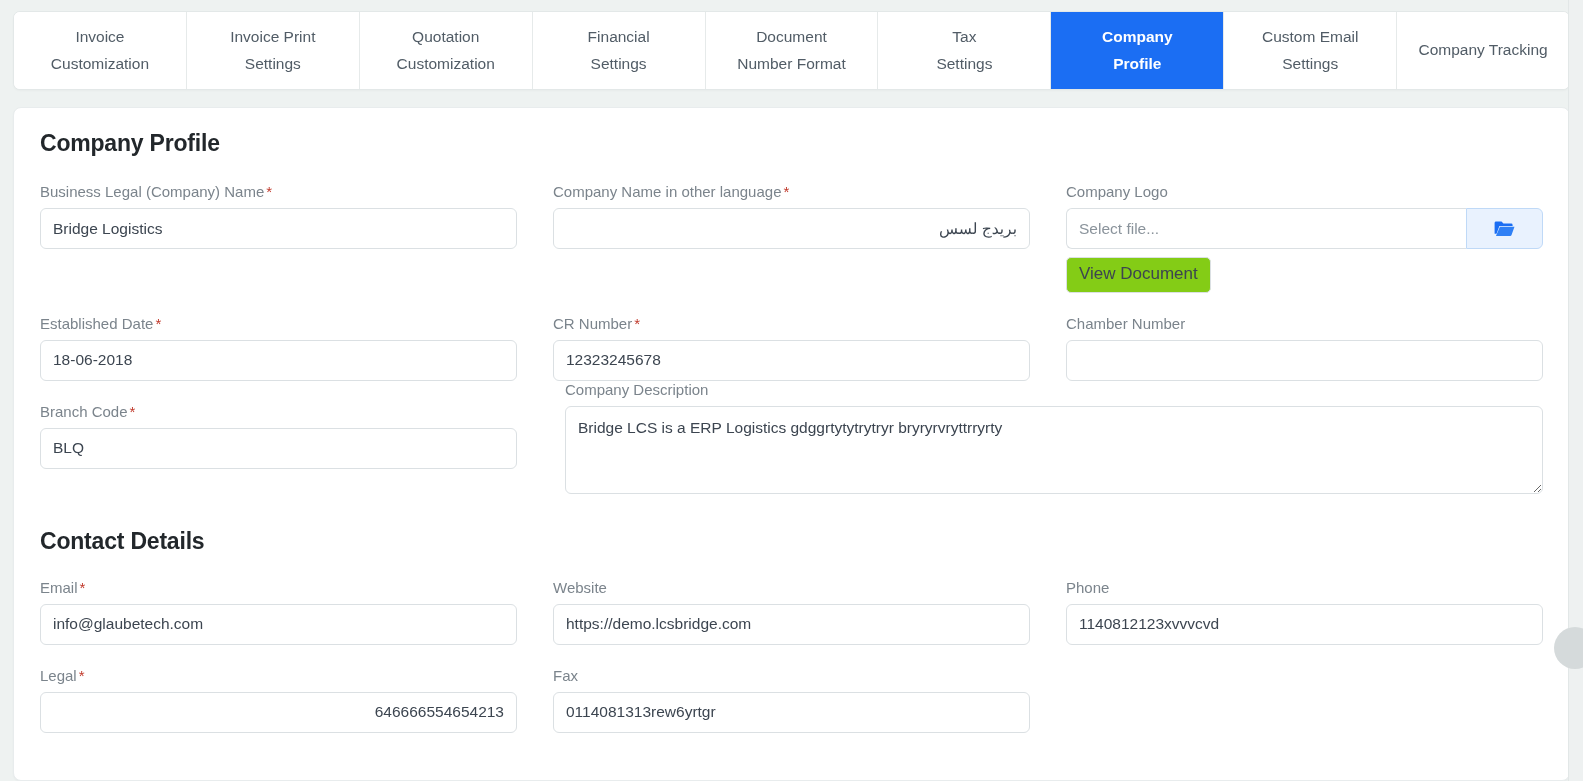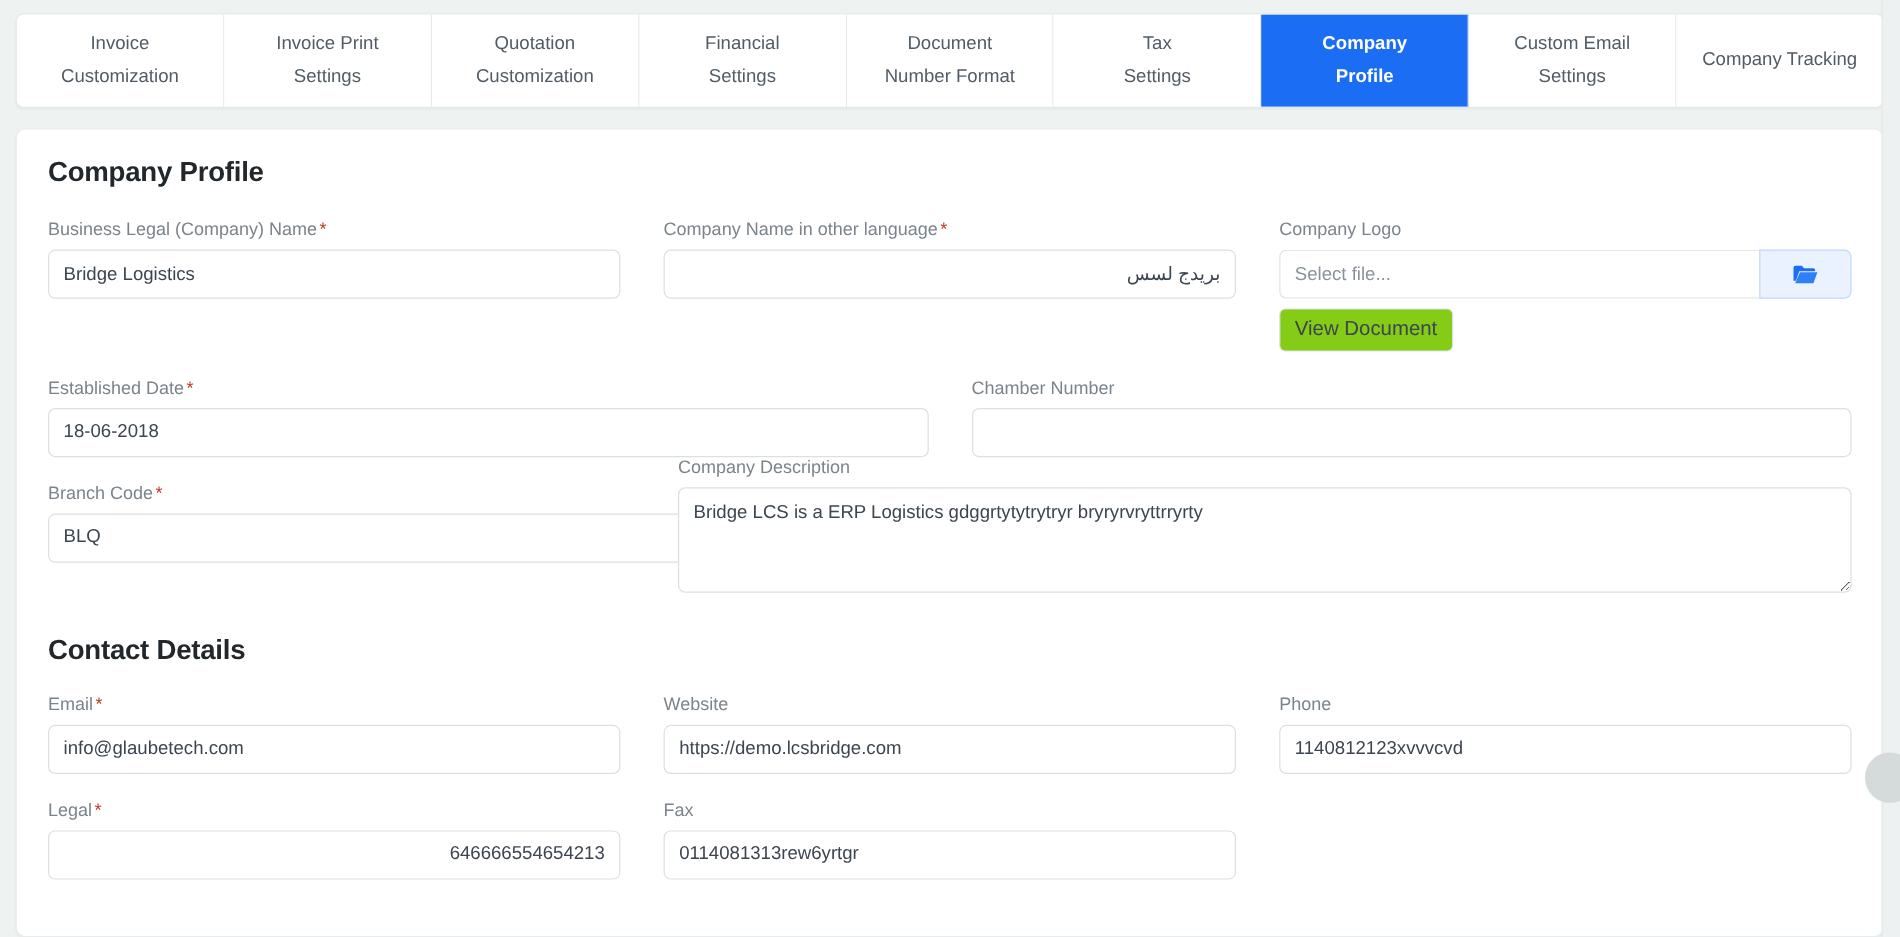--- a/index.html
+++ b/index.html
@@ -283,20 +283,26 @@
       <div class="field">
         <label class="flabel"><span>Established Date</span><span class="req">*</span></label>
         <input class="inp" type="text" value="18-06-2018" style="">
       </div>
       <div class="field">
         <label class="flabel"><span>Branch Code</span><span class="req">*</span></label>
         <input class="inp" type="text" value="BLQ" style="">
       </div>
     </div>
 
+    <div class="col">
+      <div class="field">
+        <label class="flabel"><span>CR Number</span><span class="req">*</span></label>
+        <input class="inp" type="text" value="12323245678" style="">
+      </div>
+    </div>
 
     <div class="col">
       <div class="field">
         <label class="flabel"><span>Chamber Number</span></label>
         <input class="inp" type="text" value="" style="">
       </div>
     </div>
 
   </div>
 

